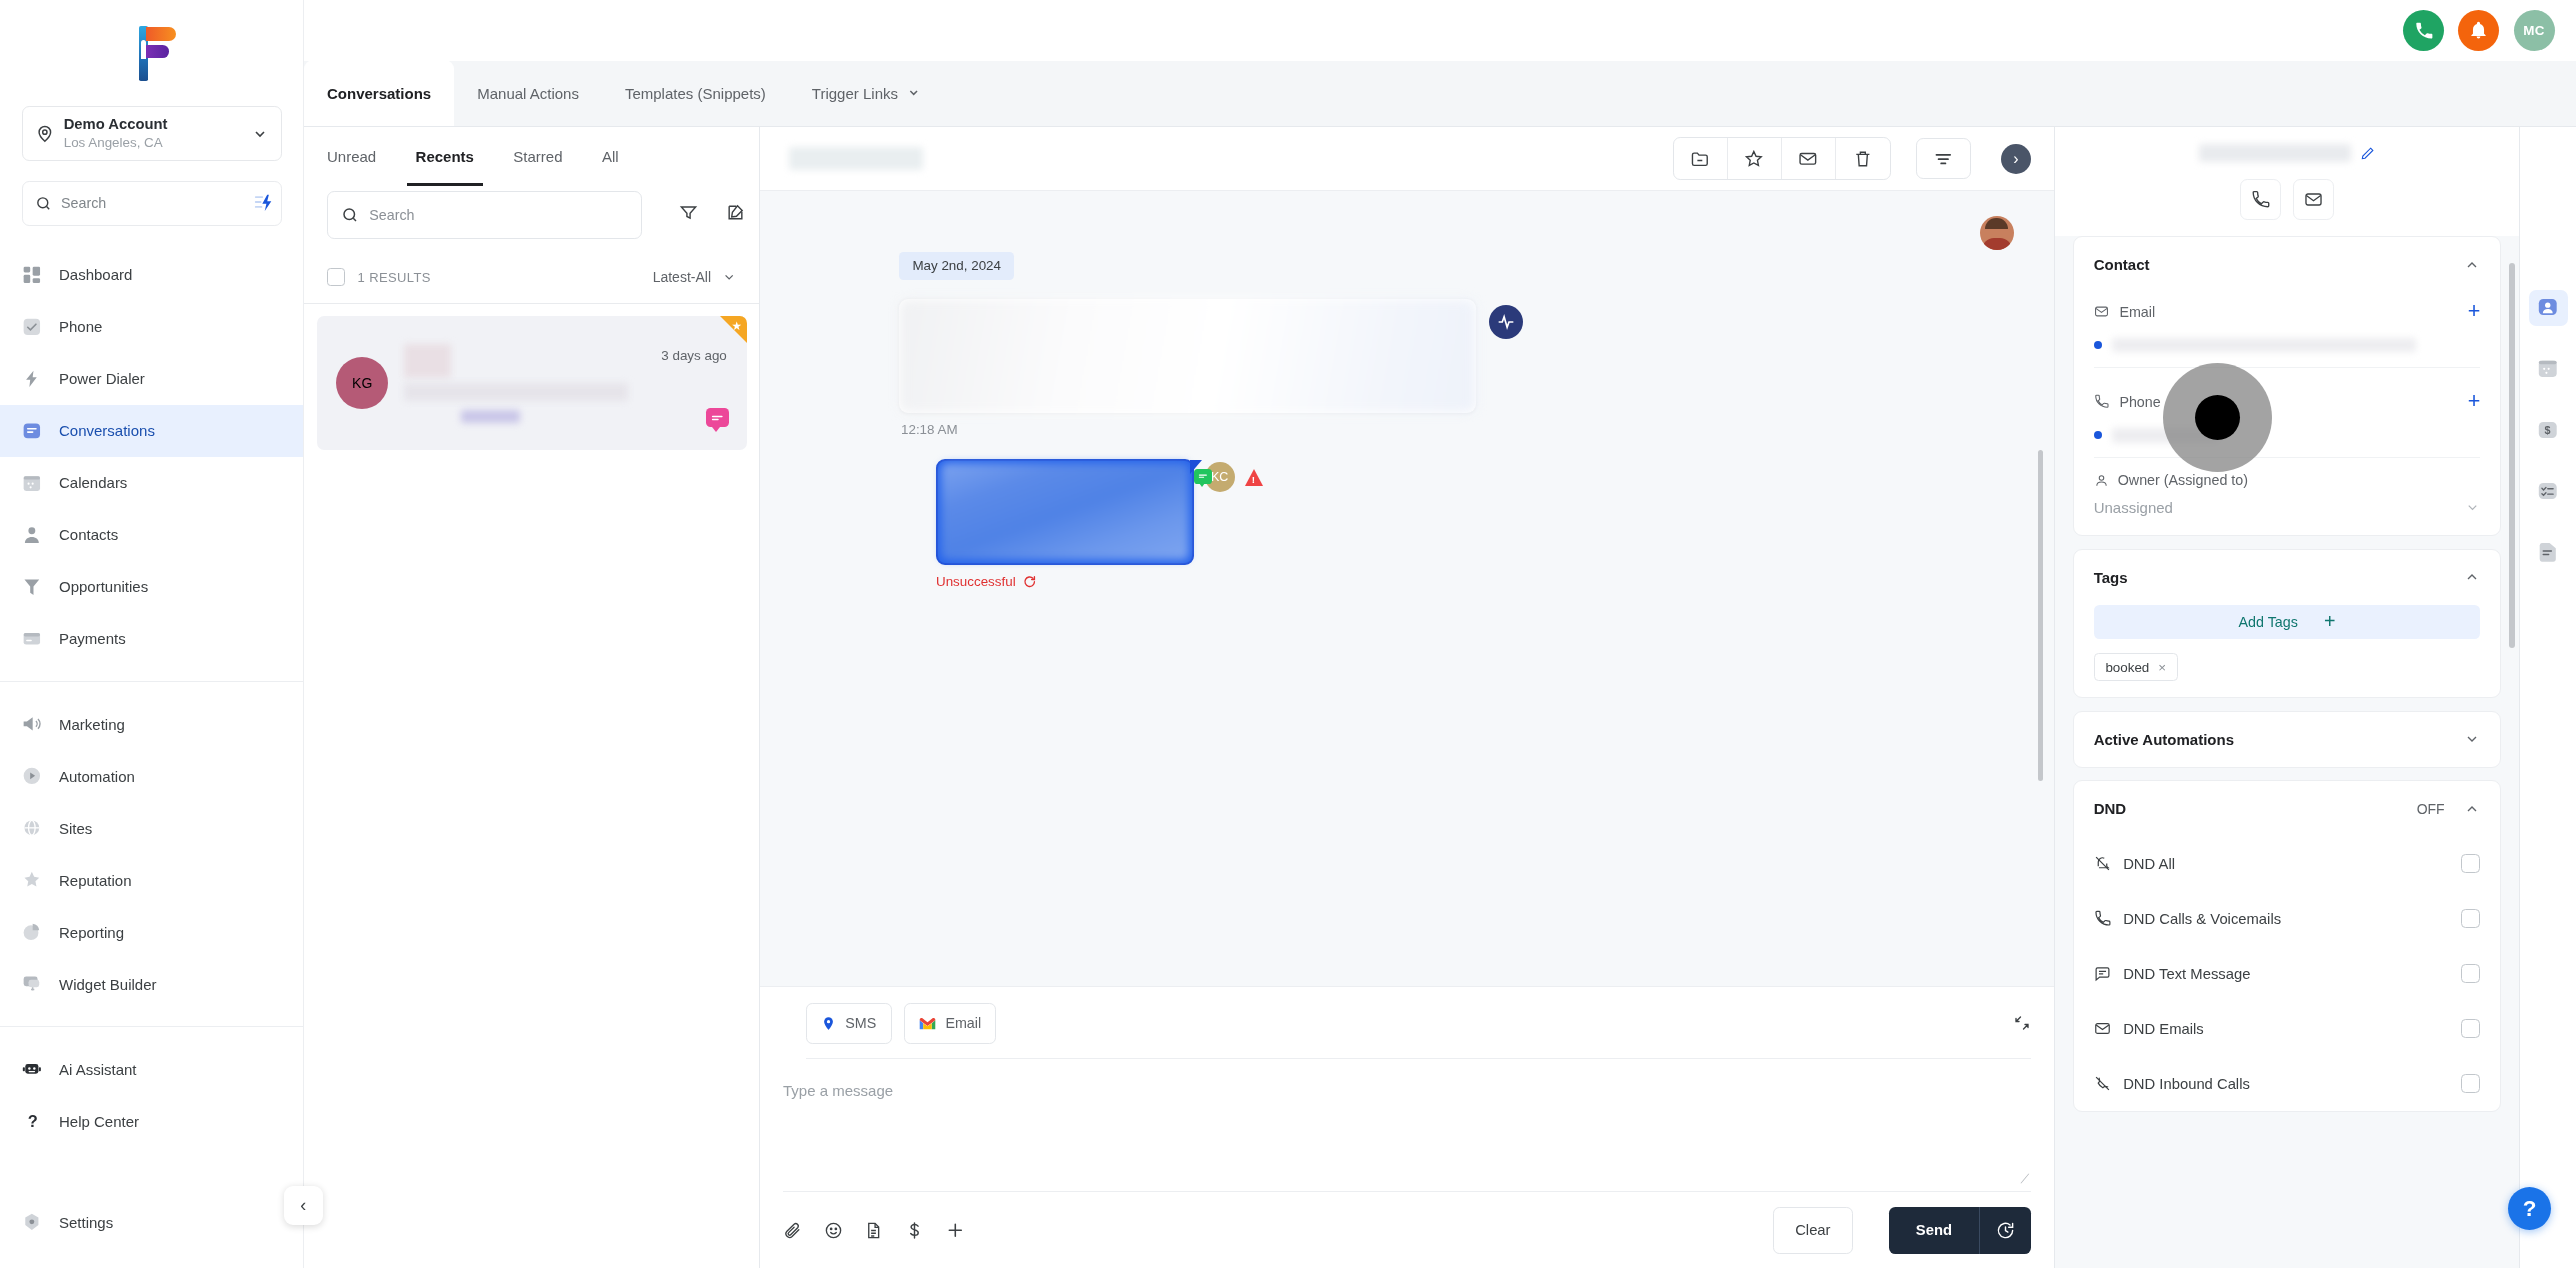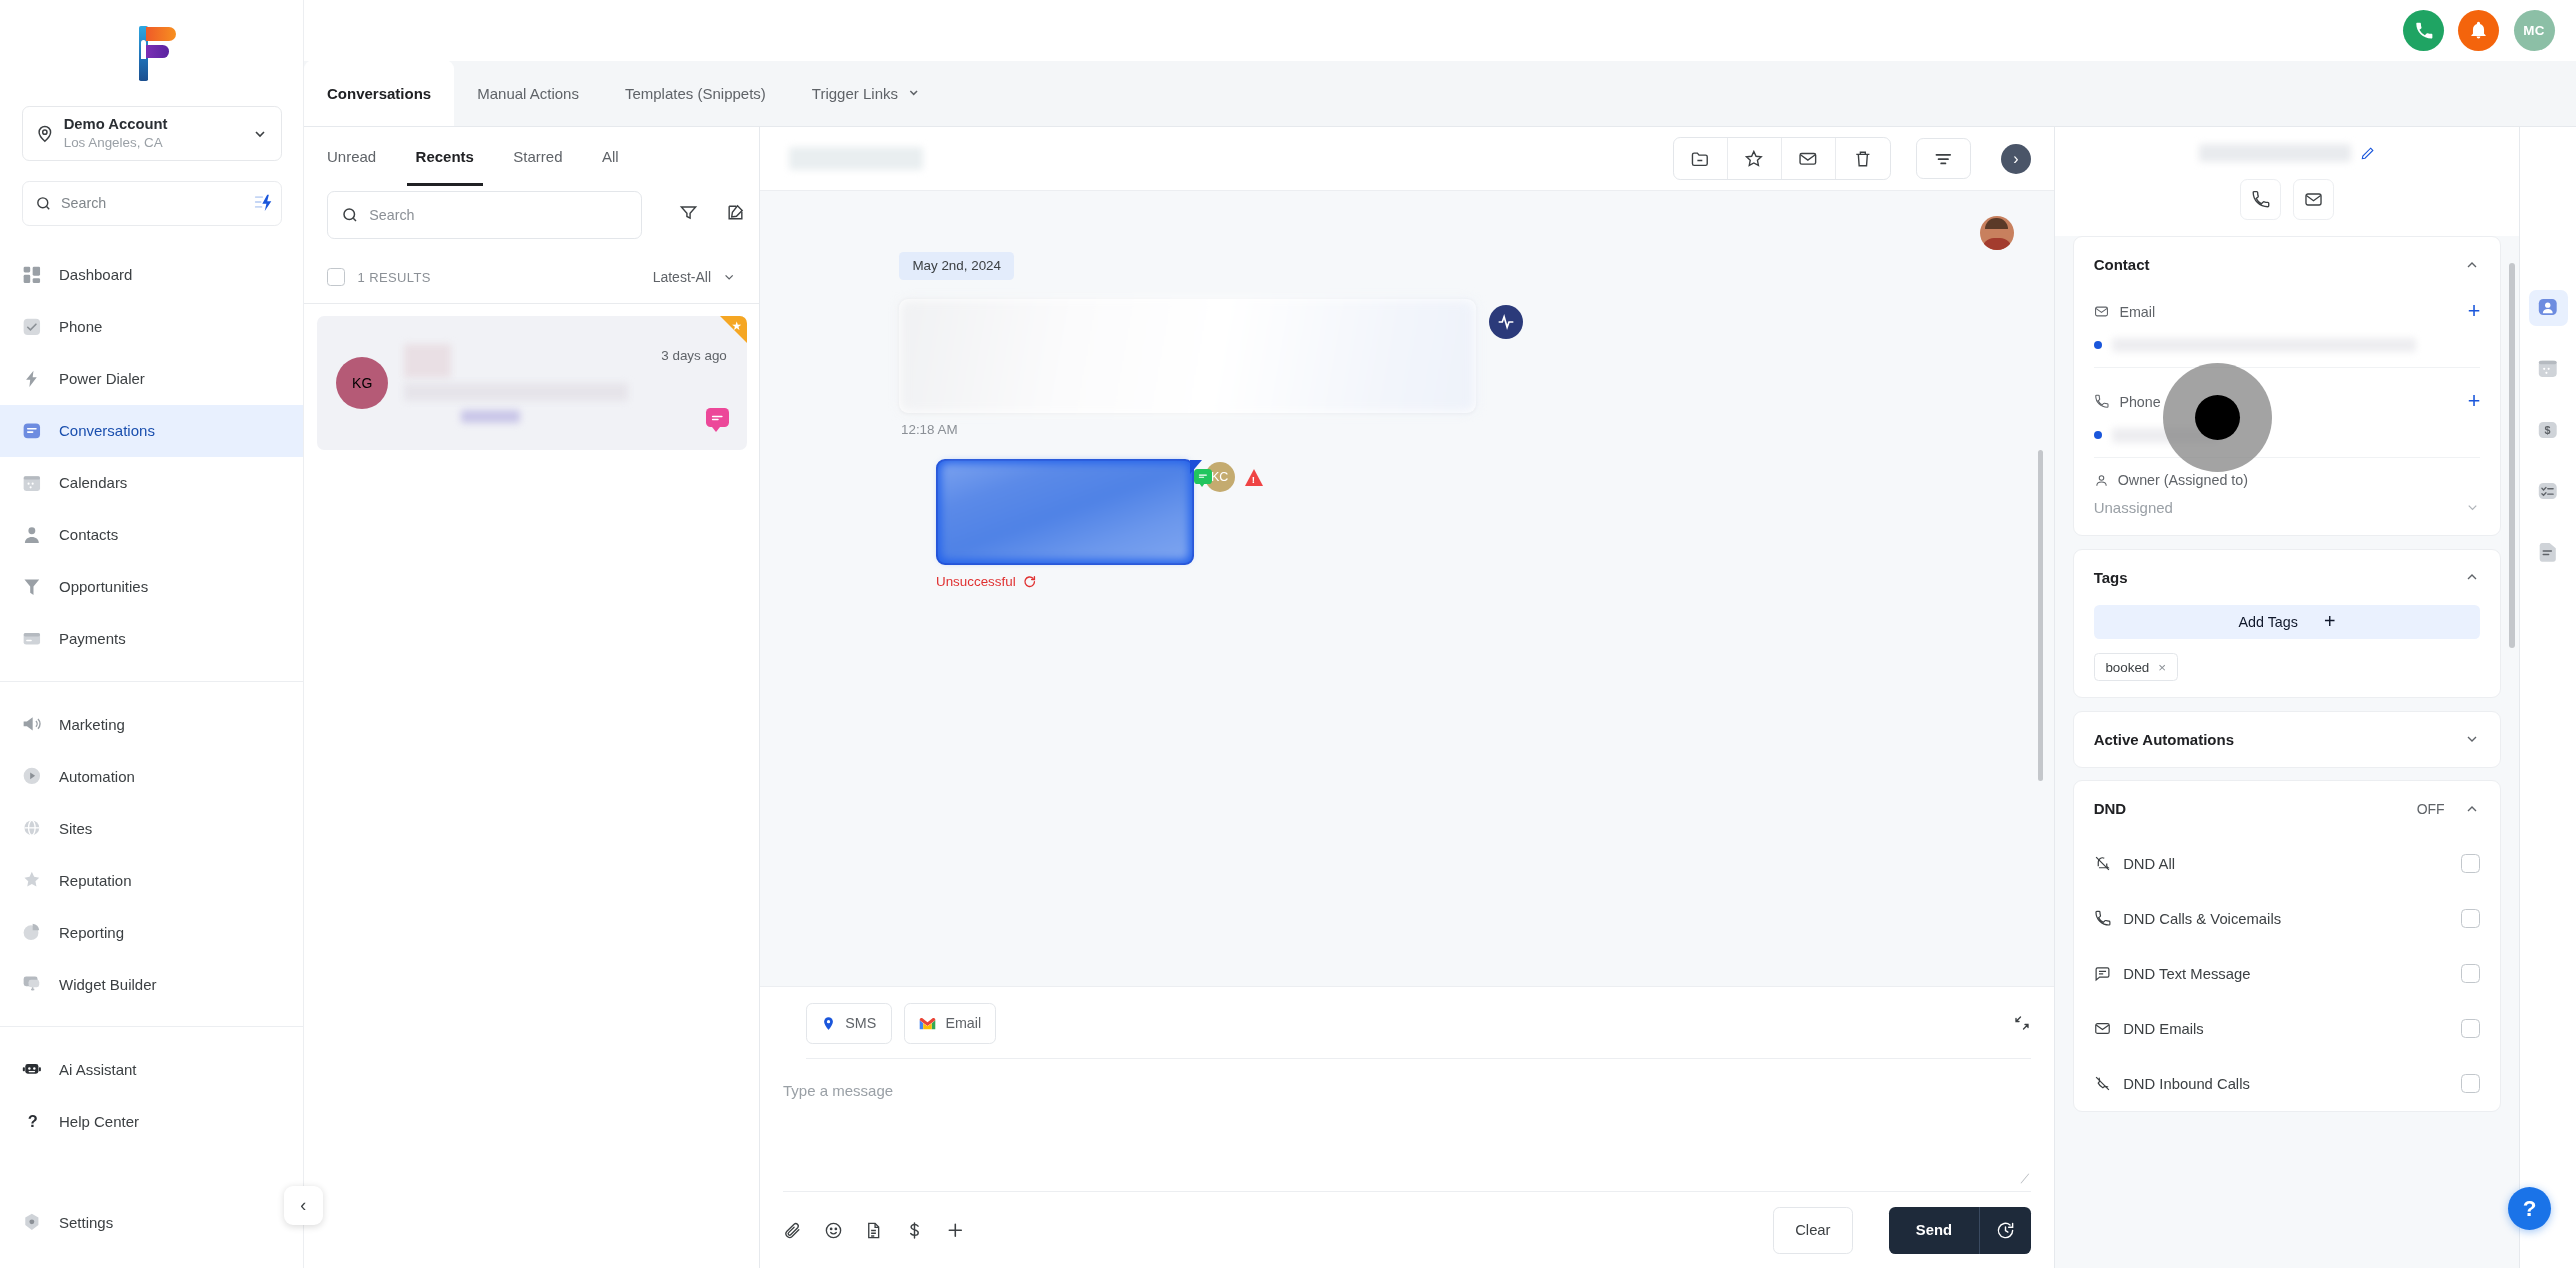--- a/index.html
+++ b/index.html
@@ -263,21 +263,21 @@
   .fld-lbl { font-size: 14.3px; color: #5f6368; flex: 1; }
   .plus { color: #1a56db; font-size: 21.5px; cursor: pointer; line-height: 1; }
   .val-row { display:flex; align-items:center; gap: 10.7px; padding: 7.2px 0 14.3px 0; border-bottom: 0.9px solid #f0f2f4; }
   .dot { width: 8px; height: 8px; border-radius: 50%; background: #1a56db; flex:0 0 8px; }
   .val-blur { height: 14.3px; flex: 1; max-width: 304px; }
   .owner-row { padding: 14.3px 0 3.6px 0; }
   .owner-lbl { font-size: 14.3px; color: #5f6368; display:flex; align-items:center; gap: 9px; }
   .owner-val { font-size: 15px; color: #9aa0a6; display:flex; align-items:center; padding: 10.7px 0 16px 0; gap: 24px; }
 
   .tag-add { background: #eaf1fe; border-radius: 5.4px; height: 34px; display:flex; align-items:center;
-             justify-content:center; gap: 26px; color: #0f172a; font-size: 14.3px; cursor: pointer; margin-bottom: 14.3px; }
+             justify-content:center; gap: 26px; color: #0f766e; font-size: 14.3px; cursor: pointer; margin-bottom: 14.3px; }
   .tag-chip { display:inline-flex; align-items:flex-start; gap: 9px; border: 0.9px solid #e3e6ea; border-radius: 4.5px;
               padding: 5.4px 10.7px; font-size: 13.4px; color: #3c4043; margin-bottom: 16px; }
   .tag-chip .x { color:#8b9096; cursor:pointer; }
 
   .dnd-row { display:flex; align-items:center; height: 55px; gap: 12.5px; }
   .dnd-lbl { font-size: 14.8px; color: #3c4043; flex: 1; }
   .chk { width: 19.7px; height: 19.7px; border: 1.3px solid #c2c7cc; border-radius: 4.5px; cursor:pointer; }
 
   .rscroll { position:absolute; right: 3.6px; top: 136px; width: 6.3px; height: 385px; background:#c4c7cb; border-radius:3.6px; }
 

